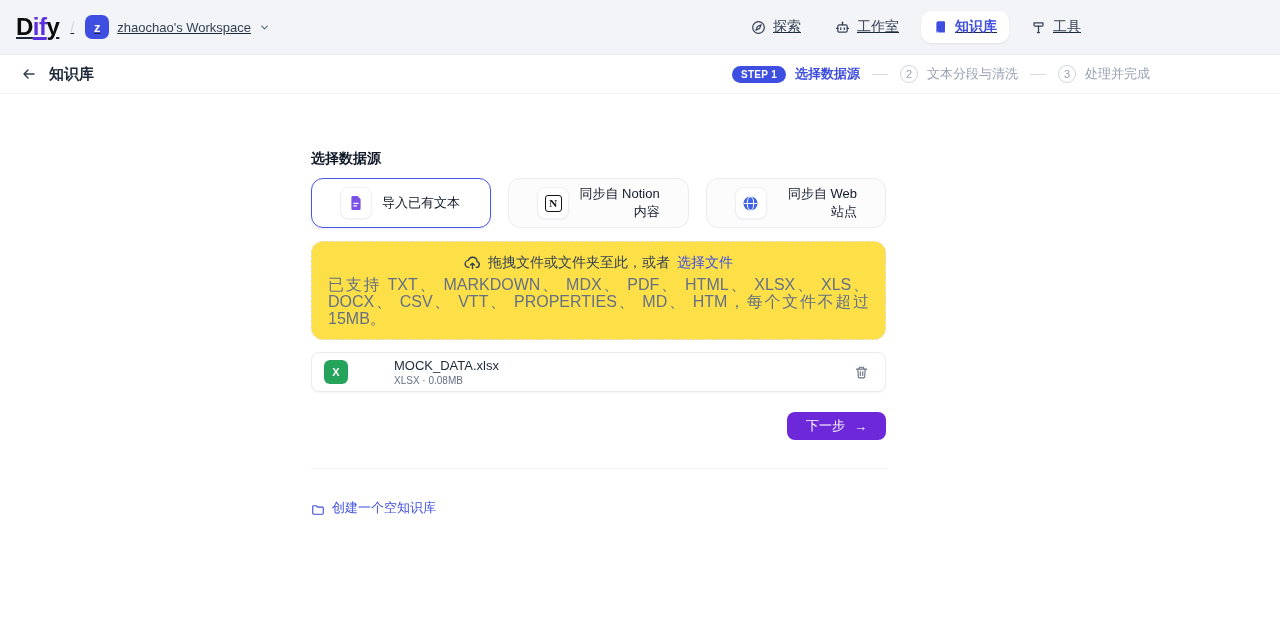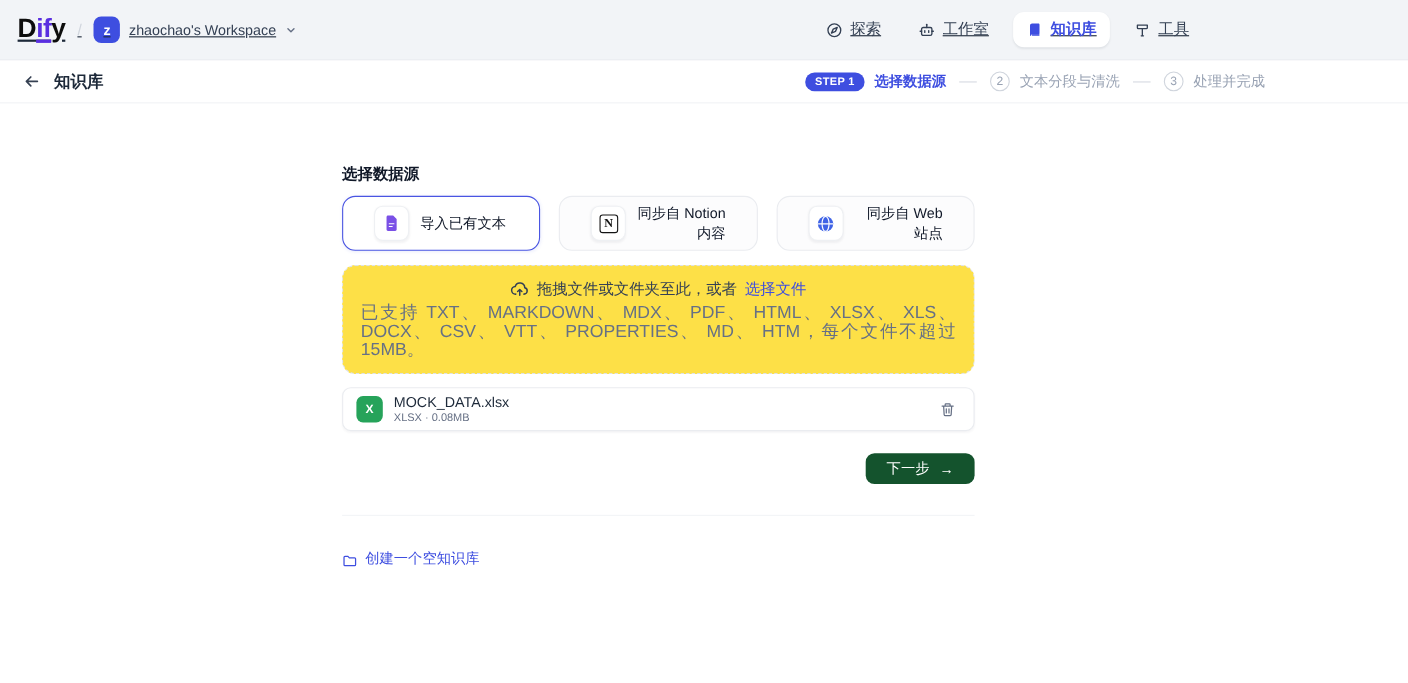--- a/index.html
+++ b/index.html
@@ -107,28 +107,28 @@
   .file-row{
     margin-top:12px; height:40px; border:1px solid #eaecf0; border-radius:8px;
     display:flex; align-items:center; padding:0 12px; gap:10px; background:#fff;
     box-shadow:0 1px 2px rgba(16,24,40,.04);
   }
   .excel-badge{
     width:24px; height:24px; border-radius:6px; background:#26a35a; color:#fff;
     font-weight:700; font-size:11px; display:flex; align-items:center; justify-content:center;
     flex:0 0 auto;
   }
-  .file-text{ display:flex; flex-direction:column; }
+  .file-text{ display:flex; flex-direction:column;margin-left:36px; }
   .file-name{ font-size:13px; color:#1d2939; line-height:14px; }
   .file-meta{ font-size:10px; color:#667085; margin-top:2px; line-height:11px; }
   .trash-btn{ margin-left:auto; background:none; border:none; cursor:pointer; padding:4px; display:flex; }
 
   .btn-row{ display:flex; justify-content:flex-end; margin-top:20px; }
   .next-btn{
-    background:#14532d; color:#fff; border:none; border-radius:8px; height:28px;
+    background:#6d28d9; color:#fff; border:none; border-radius:8px; height:28px;
     padding:0 19px; font-size:13px; display:flex; align-items:center; gap:9px;
     cursor:pointer; font-family:inherit;
   }
 
   .divider{ margin-top:28px; height:1px; background:#f2f4f7; }
 
   .create-link{
     margin-top:30px; display:inline-flex; align-items:flex-end; gap:7px;
     color:#3e4ee0; font-size:13px; cursor:pointer; background:none; border:none;
     padding:0; font-family:inherit;

